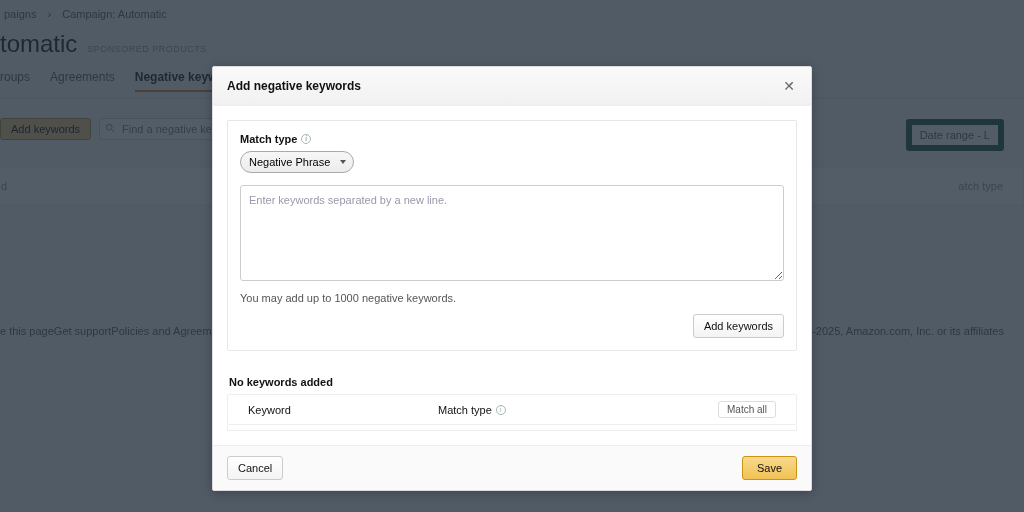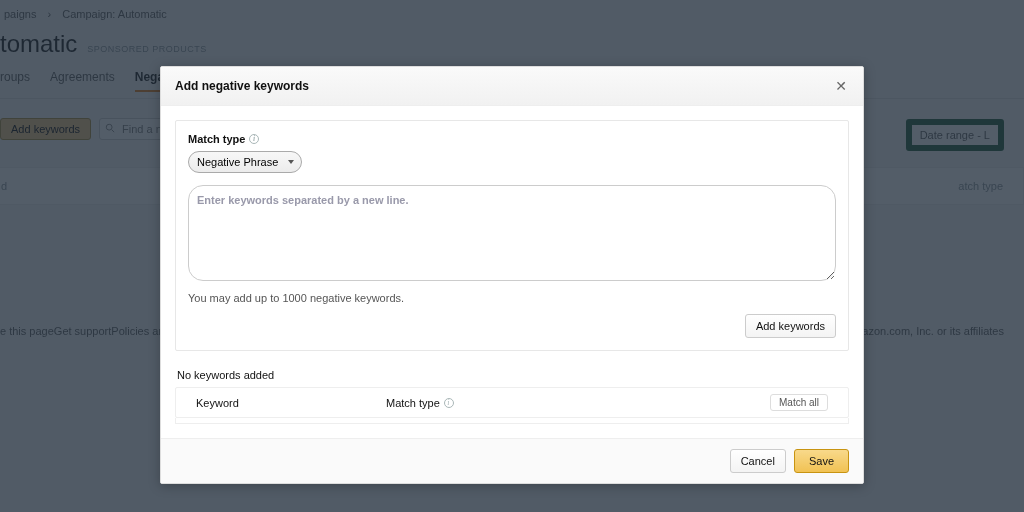--- a/index.html
+++ b/index.html
@@ -39,21 +39,21 @@
   .bg-inner { padding: 0 0 0 0; margin-left:-20px; }
   .bg-inner > * { padding-left: 20px; padding-right: 20px;}
   
   .overlay {
     position: absolute; inset:0;
     background: rgba(35,47,62,0.78);
     display: flex; align-items: flex-start; justify-content: center;
     padding-top: 66px;
   }
   .modal {
-    width: 704px;
+    width: 600px;
     background: #fff;
     border: 1px solid #ddd;
     border-radius: 2px;
     box-shadow: 0 2px 12px rgba(0,0,0,0.25);
     display: flex; flex-direction: column;
   }
   .modal-header {
     display:flex; justify-content:space-between; align-items:center;
     padding: 10px 14px;
     border-bottom: 1px solid #eee;
@@ -78,49 +78,48 @@
     appearance:none; position:relative;
   }
   .select-wrap { position:relative; display:inline-block;}
   .select-wrap::after{
     content:""; position:absolute; right:8px; top:9px;
     border-left:3px solid transparent; border-right:3px solid transparent; border-top:4px solid #555;
     pointer-events: none;
   }
   .textarea {
     width:100%; height:96px; resize:vertical;
-    border:1px solid #ccc; border-radius:15px;
+    border:1px solid #ccc; border-radius:3px;
     padding:8px; font-size:11px; color:#111; margin-top:12px;
     font-family: inherit;
-    font-weight: bold;
   }
   .textarea::placeholder { color:#99a; }
   .hint { font-size:11px; color:#555; margin-top:8px;}
   .add-row { display:flex; justify-content:flex-end; margin-top:10px;}
   .btn-default {
     border:1px solid #ccc; background:linear-gradient(#fff,#f4f4f4);
     padding:5px 10px; font-size:11px; border-radius:3px; cursor:pointer; color:#111;
   }
-  .section-heading { font-size:11px; font-weight:400; margin:18px 0 6px 2px;}
+  .section-heading { font-size:11px; font-weight:700; margin:25px 0 6px 2px;}
   .table-header {
     display:flex; align-items:center;
     border:1px solid #eee; border-radius:2px;
     padding:6px 20px;
     background:#fff;
   }
   .col-keyword{ flex:0 0 190px; font-size:11px; color:#111;}
   .col-match{ flex:1; font-size:11px; color:#111; display:flex; align-items:center; gap:4px;}
   .col-action{ }
   .link-btn {
     border:1px solid #ddd; background:#fff; color:#555;
     padding:2px 8px; font-size:10px; border-radius:3px; cursor:pointer;
   }
   .table-body-spacer { height:6px; border:1px solid #eee; border-top:none; }
   .modal-footer {
-    display:flex; justify-content:flex-end; gap:8px;
+    display:flex; justify-content:space-between; gap:8px;
     padding:10px 14px;
     border-top:1px solid #eee;
     background:#fafafa;
   }
   .btn-primary {
     border:1px solid #c89411; background:linear-gradient(#f8d98b,#f1c254);
     padding:5px 14px; font-size:11px; border-radius:3px; cursor:pointer; color:#111;
   }
   svg.magnifier { stroke:#888; }
 </style>

